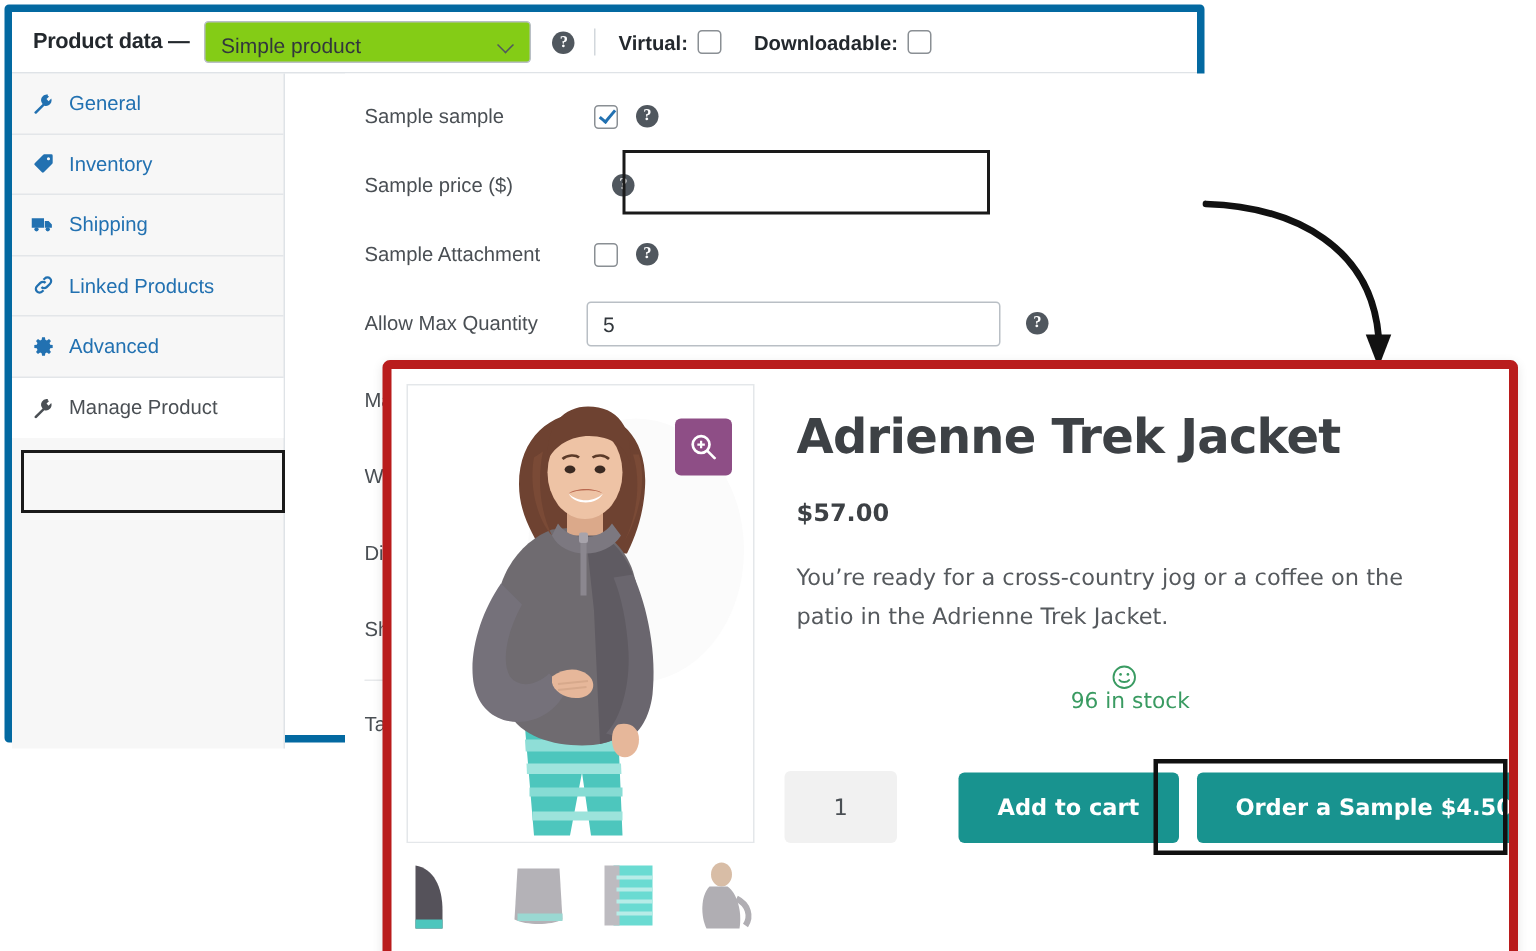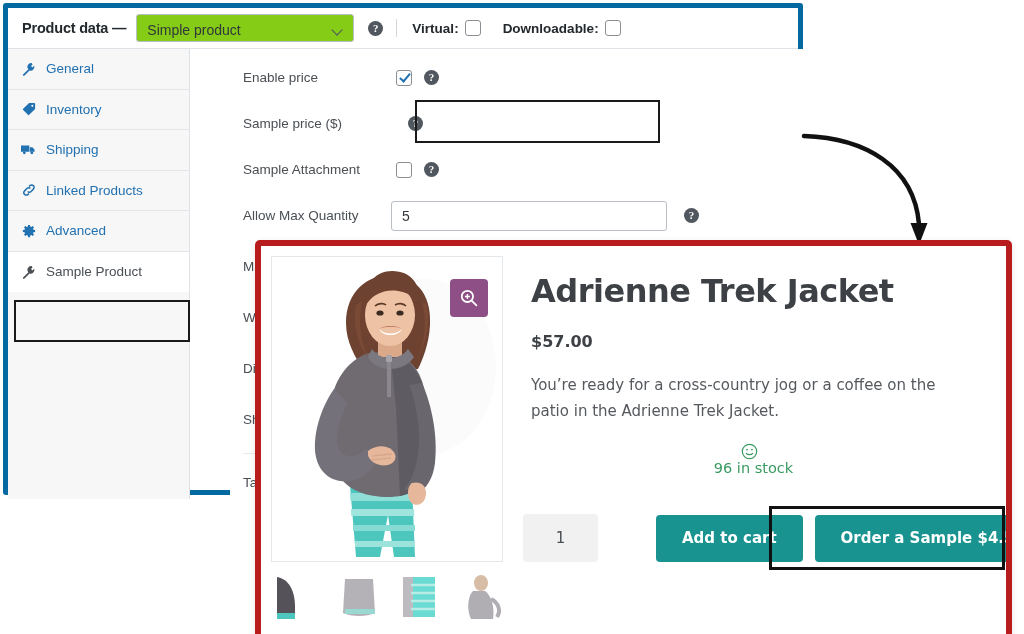--- a/index.html
+++ b/index.html
@@ -252,21 +252,21 @@
   .btn {
     height: 47px;
     background: #18938f;
     color: #fff; font-weight: bold; font-size: 15px;
     border-radius: 4px; border: none;
     display: flex; align-items: center; justify-content: center;
     padding: 0 26px;
     font-family: "DejaVu Sans", sans-serif;
     white-space: nowrap;
   }
-  #add-cart { margin-left: 58px; min-width: 135px; }
+  #add-cart { margin-left: 41px; min-width: 135px; }
   #order-sample { margin-left: 12px; min-width: 182px; }
   .sample-ring {
     position: absolute;
     left: 769px; top: 506px;
     width: 236px; height: 64px;
     border: 3px solid #111;
     box-sizing: border-box;
     background: transparent;
     pointer-events: none;
   }
@@ -352,28 +352,28 @@
           </span>
           <span>Advanced</span>
         </div>
 
         <div class="side-item active">
           <span class="s-ico">
             <svg width="14" height="14" viewBox="0 0 16 16" fill="currentColor">
                 <path d="M11.3 1.2a4.3 4.3 0 0 0-4 7.1L1.5 14a1 1 0 1 0 1.4 1.4l5.7-5.7a4.3 4.3 0 0 0 5.3-5.5l-2 2-1.6-1.6 2-2a4.3 4.3 0 0 0-1-.4z"></path>
               </svg>
           </span>
-          <span>Sample Product</span>
+          <span>Manage Product</span>
         </div>
       </div>
 
       <div class="form">
 
         <div class="frow">
-          <span class="flabel">Enable price</span>
+          <span class="flabel">Sample sample</span>
           <span class="cbox checked"></span>
           <span class="help">?</span>
         </div>
 
         <div class="frow tall">
           <span class="flabel">Sample price ($)</span>
           <span class="help">?</span>
         </div>
 
         <div class="frow">

